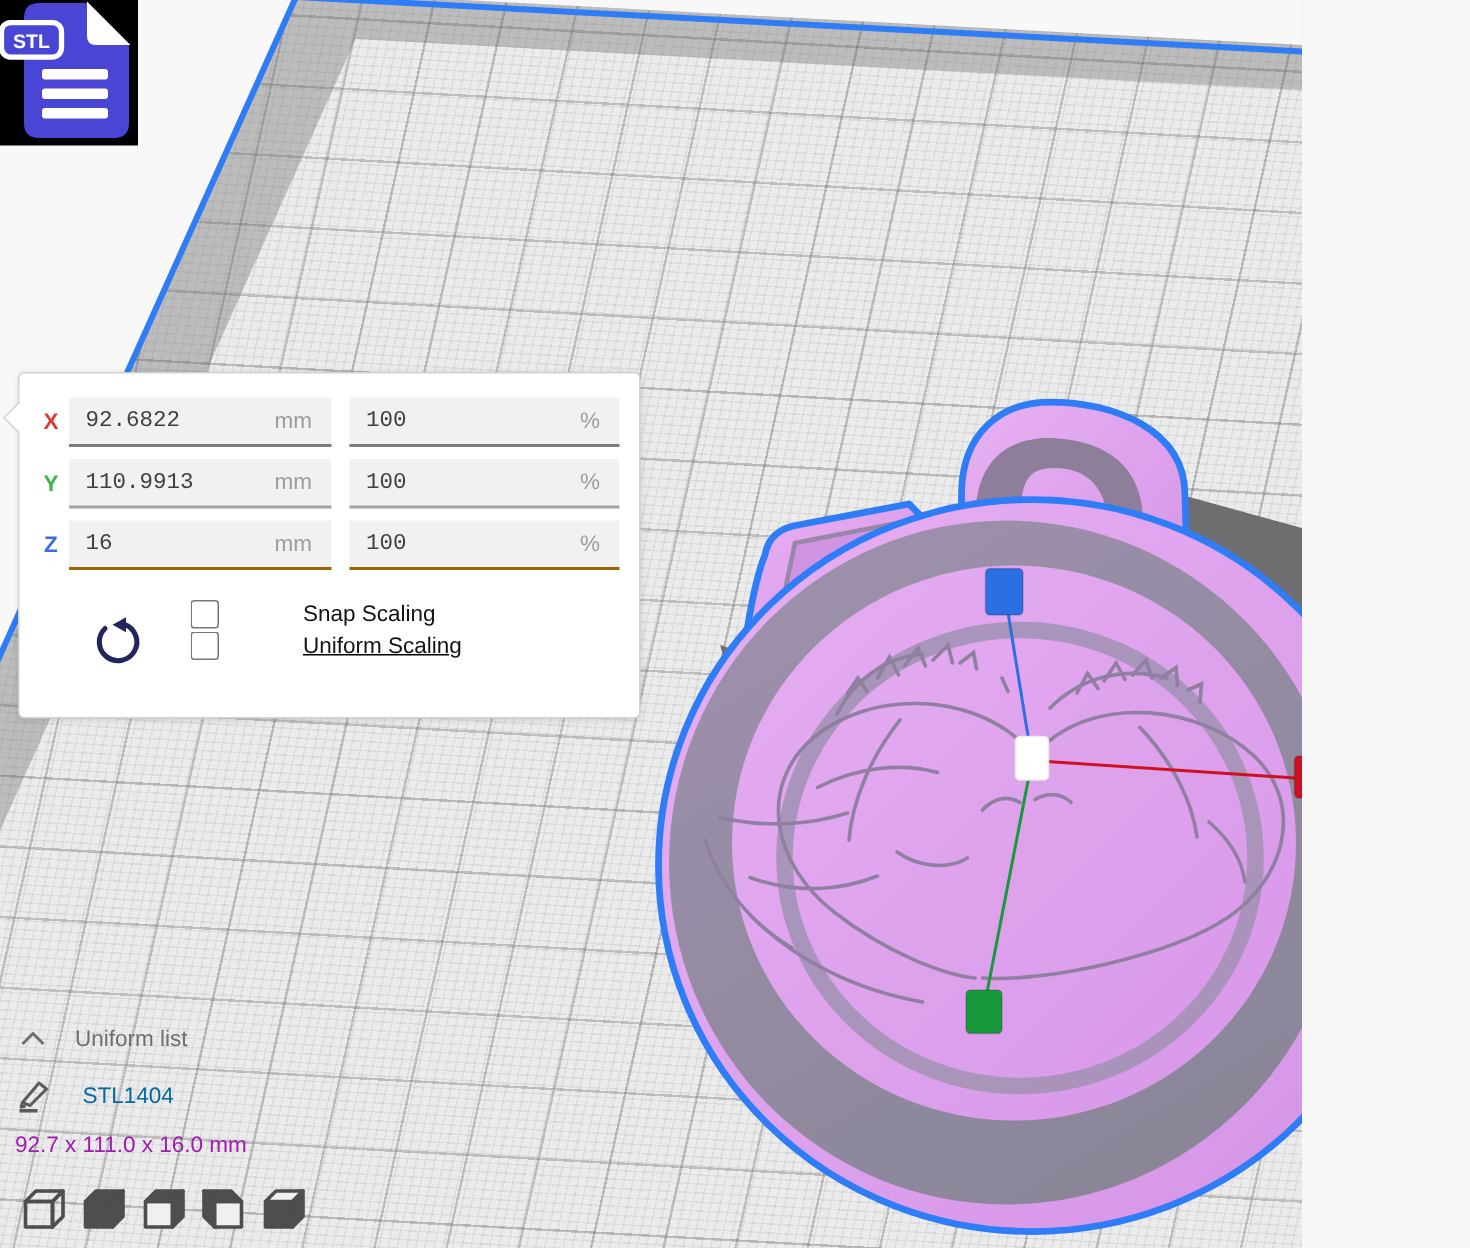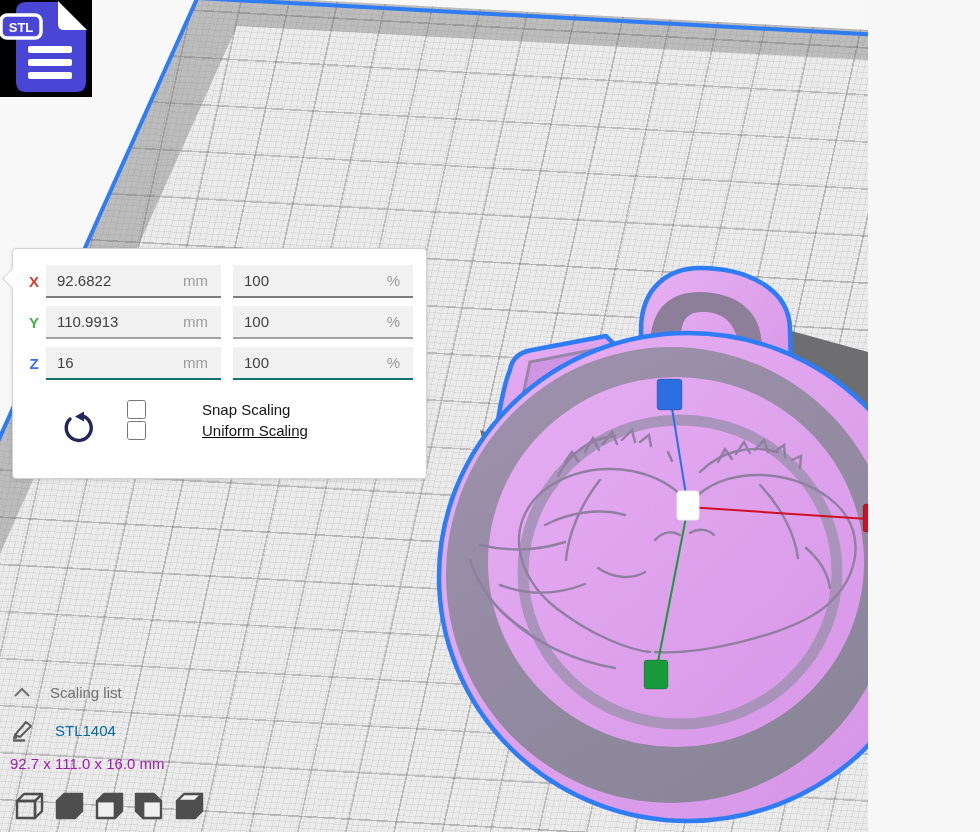--- a/index.html
+++ b/index.html
@@ -50,24 +50,24 @@
   .axis-label { position:absolute; left:10px; top:8px; width:22px; text-align:center;
                 font-size:15px; font-weight:bold; }
   .axis-x { color:var(--c-axis_x_red,#da3b32); }
   .axis-y { color:var(--c-axis_y_green,#3db549); }
   .axis-z { color:var(--c-axis_z_blue,#3a6ce8); }
   .field { position:absolute; top:0; height:33px; background:#f1f1f1; }
   .field-mm { left:33px; width:175px; }
   .field-pct{ left:220px; width:180px; }
   .row-x .field { border-bottom:2px solid #7d7d7d; }
   .row-y .field { border-bottom:2px solid #a3a3a3; }
-  .row-z .field { border-bottom:2px solid #0f766e; }
+  .row-z .field { border-bottom:2px solid #a16207; }
   .field input { position:absolute; left:0; top:0; width:100%; height:100%;
                  border:none; outline:none; background:transparent;
-                 font-family:Liberation Sans, sans-serif;
+                 font-family:Liberation Mono, monospace;
                  font-size:15px; color:#3f3f3f; padding:0 40px 0 11px; }
   .unit { position:absolute; right:13px; top:7px; font-size:15px; color:#9c9c9c; }
   .reset-btn { position:absolute; left:48px; top:162px; width:36px; height:36px;
                background:none; border:none; cursor:pointer; }
   .chk-row { position:absolute; left:114px; height:19px; display:flex; align-items:center;gap:44px; }
   .chk-1 { top:151px; } .chk-2 { top:172px;text-decoration:underline; }
   .chk-row input { width:19px; height:19px; accent-color:#fff; margin:0; }
   .chk-row span { margin-left:12px; font-size:15px; color:#141414; }
 
   
@@ -240,21 +240,21 @@
     <label class="chk-row chk-2">
       <input type="checkbox" style="">
       <span>Uniform Scaling</span>
     </label>
   </div>
 
   <div class="objlist-header">
     <svg width="18" height="11" viewBox="0 0 18 11">
       <polyline points="2,9 9,2 16,9" fill="none" stroke="#6f6f6f" stroke-width="2"></polyline>
     </svg>
-    <span>Scaling list</span>
+    <span>Uniform list</span>
   </div>
   <div class="objlist-item">
     <svg width="26" height="24" viewBox="0 0 26 24">
       <path d="M 5,17 L 16,4 L 21,8 L 10,19 Z M 5,17 L 4,20 L 7,19.5" fill="none" stroke="#5c5c5c" stroke-width="2" stroke-linejoin="round"></path>
       <line x1="3" y1="22.5" x2="15" y2="22.5" stroke="#5c5c5c" stroke-width="2.4"></line>
     </svg>
     <span>STL1404</span>
   </div>
   <div class="dims-label">92.7 x 111.0 x 16.0 mm</div>
 

